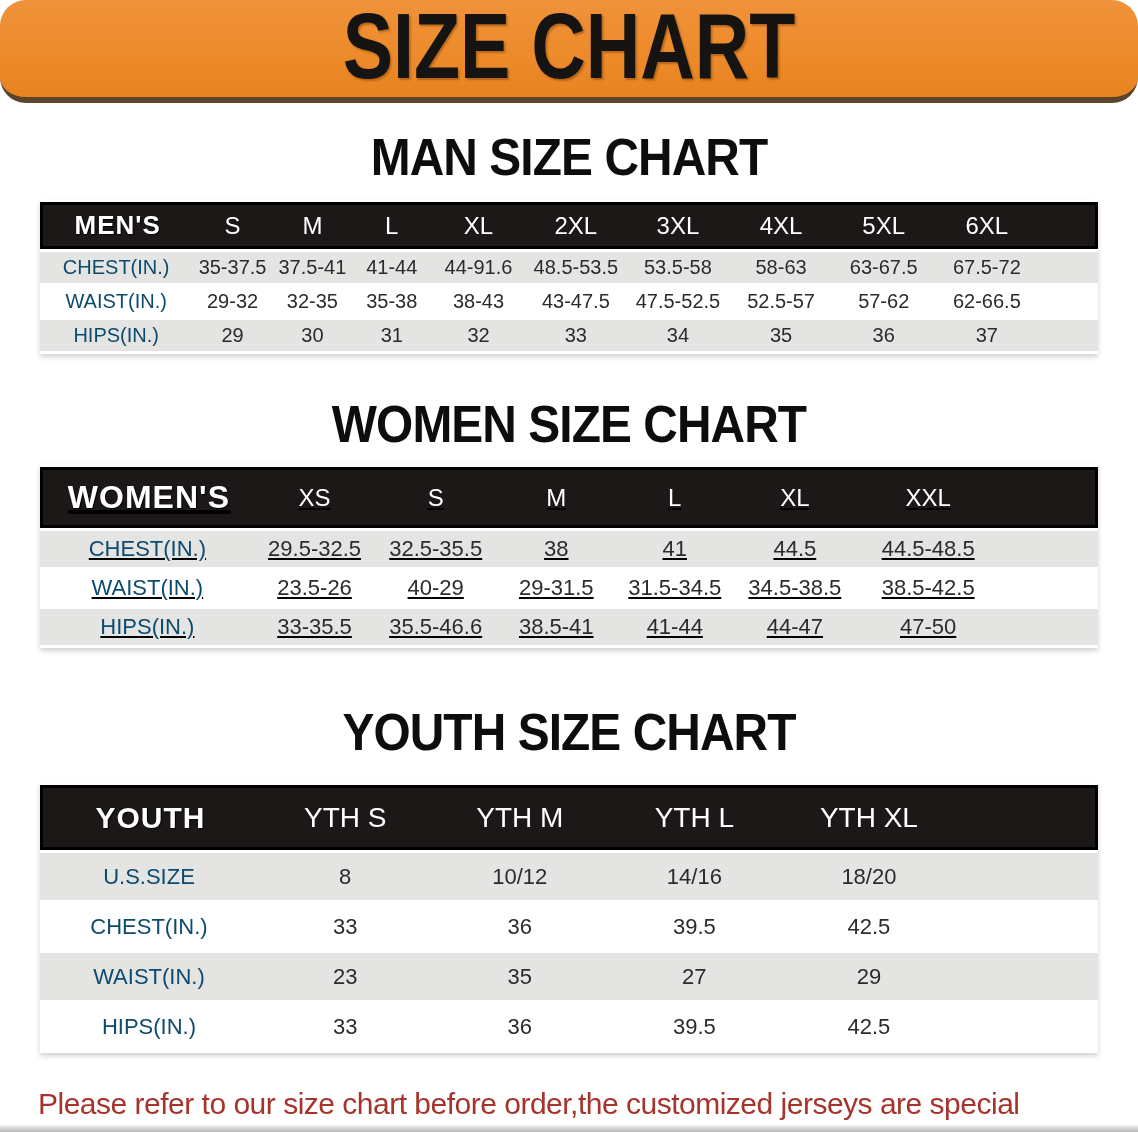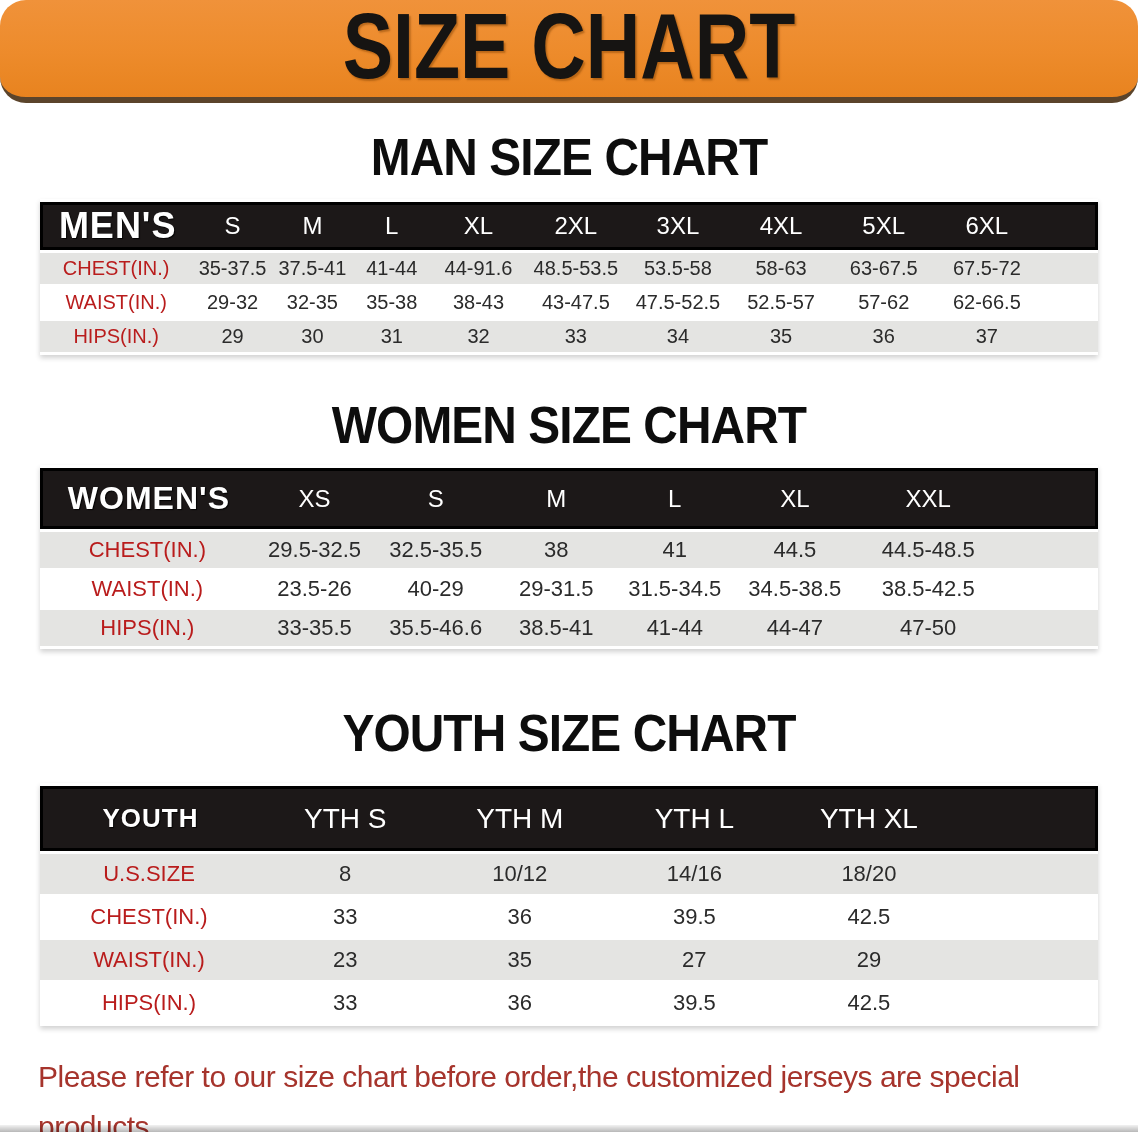--- a/index.html
+++ b/index.html
@@ -50,21 +50,21 @@
   
   .size-table {
     width: 1058px;
     margin: 0 auto;
     border-collapse: separate;
     border-spacing: 0 3px;
     table-layout: fixed;
     box-shadow: 0 3px 5px rgba(0,0,0,0.18);
   }
   .men-table   { margin-top: 16px; }
-  .women-table { margin-top: 14px; }
+  .women-table { margin-top: 14px; text-decoration: underline; }
   .youth-table { margin-top: 24px; }
 
   .size-table thead th {
     background: #1c1818;
     color: #ffffff;
     border-top: 3px solid #000;
     border-bottom: 3px solid #000;
     text-align: center;
     vertical-align: middle;
     padding: 0;
@@ -74,38 +74,38 @@
 
   .men-table   thead th { height: 41px; font-size: 24px; font-weight: 400; }
   .women-table thead th { height: 55px; font-size: 24px; font-weight: 400; }
   .youth-table thead th { height: 59px; font-size: 28px; font-weight: 400; }
 
   .size-table thead th.tbl-label {
     font-weight: 800;
     letter-spacing: 1px;
     text-shadow: 1px 1px 1px rgba(0,0,0,0.9);
   }
-  .men-table   thead th.tbl-label { font-size: 36px; margin-top: 8px; }
+  .men-table   thead th.tbl-label { font-size: 26px; margin-top: 8px; }
   .women-table thead th.tbl-label { font-size: 32px; }
-  .youth-table thead th.tbl-label { font-size: 26px; }
+  .youth-table thead th.tbl-label { font-size: 30px; }
 
   .size-table tbody td {
     text-align: center;
     vertical-align: middle;
     color: #2b2b2b;
     padding: 0;
   }
   .men-table   tbody td { height: 31px; font-size: 20px; }
   .women-table tbody td { height: 36px; font-size: 22px; }
-  .youth-table tbody td { height: 40px; font-size: 22px; }
+  .youth-table tbody td { height: 47px; font-size: 22px; }
 
   .size-table tbody tr:nth-child(odd)  td { background: #e4e4e2; }
   .size-table tbody tr:nth-child(even) td { background: #ffffff; }
 
-  .size-table td.row-label { color: #b91c1c; }
+  .size-table td.row-label { color: #0c4a6e; }
 
   
   .disclaimer {
     margin: 26px 0 0 38px;
     color: #a6342c;
     font-size: 30px;
     line-height: 50px;
     letter-spacing: -0.5px;
     font-weight: 400;
   }

